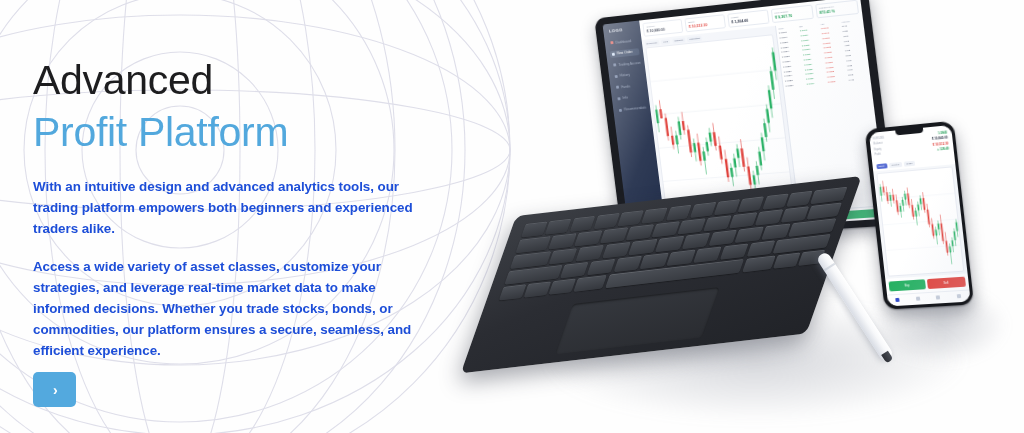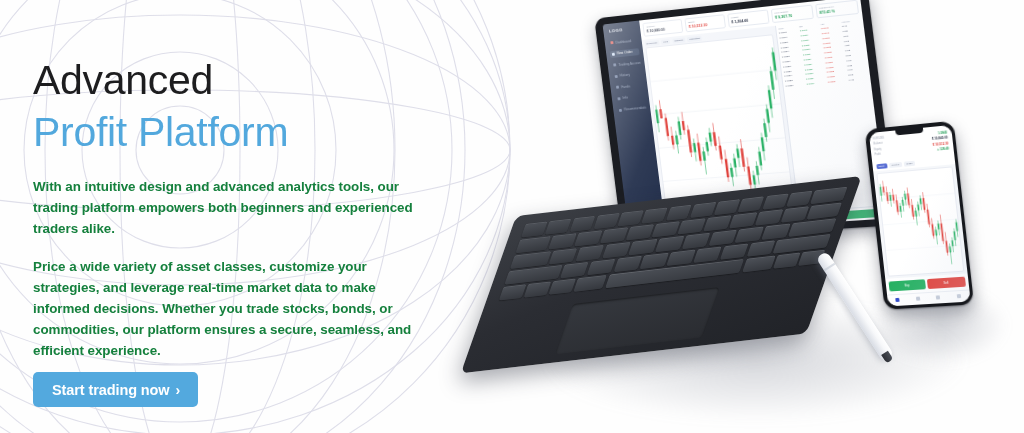--- a/index.html
+++ b/index.html
@@ -12,21 +12,21 @@
   .hero{position:relative;width:1024px;height:433px;background:#fefefe;overflow:hidden;}
 
   
   .bg-globe{position:absolute;left:-170px;top:-200px;width:700px;height:700px;pointer-events:none;opacity:.85;}
   .bg-globe svg{width:100%;height:100%;display:block;}
 
   
   .copy{position:absolute;left:33px;top:56px;width:380px;}
   .h-line1{font-size:41px;line-height:49px;color:#1d1d1f;font-weight:400;letter-spacing:-.3px;}
   .h-line2{font-size:41px;line-height:50px;color:#52a8dd;font-weight:400;letter-spacing:-.3px;margin-top:2px;}
-  .para{font-size:13.4px;line-height:21px;color:#15803d;margin-top:19px;font-weight:600;letter-spacing:-.05px;}
+  .para{font-size:13.4px;line-height:21px;color:#1d4ed8;margin-top:19px;font-weight:600;letter-spacing:-.05px;}
   .para2{margin-top:17px;}
 
   .cta{
     position:absolute;left:33px;top:372px;
     display:inline-flex;align-items:center;gap:5px;
     height:35px;padding:0 18px 0 19px;
     background:#53a9de;border:none;border-radius:5px;
     color:#ffffff;font-size:14.5px;font-weight:700;letter-spacing:-.1px;
     font-family:"Liberation Sans", sans-serif;cursor:pointer;white-space:nowrap;
   }
@@ -189,25 +189,24 @@
         <ellipse cx="350" cy="350" rx="330" ry="215"></ellipse>
         <ellipse cx="350" cy="350" rx="330" ry="285"></ellipse>
       </g>
     </svg>
   </div>
 
   <div class="copy">
     <div class="h-line1">Advanced</div>
     <div class="h-line2">Profit Platform</div>
     <p class="para">With an intuitive design and advanced analytics tools, our trading platform empowers both beginners and experienced traders alike.</p>
-    <p class="para para2">Price a wide variety of asset classes, customize your strategies, and leverage real-time market data to make informed decisions. Whether you trade stocks, bonds, or commodities, our platform ensures a secure, seamless, and efficient experience.</p>
+    <p class="para para2">Access a wide variety of asset classes, customize your strategies, and leverage real-time market data to make informed decisions. Whether you trade stocks, bonds, or commodities, our platform ensures a secure, seamless, and efficient experience.</p>
   </div>
 
   <button class="cta">
-    <span>Start trading now</span>
     <span class="chev">›</span>
   </button>
 
   <div class="devices">
 
     <div class="floor-shadow"></div>
     <div class="phone-shadow"></div>
 
     <div class="tablet">
       <div class="tablet-body"></div>

